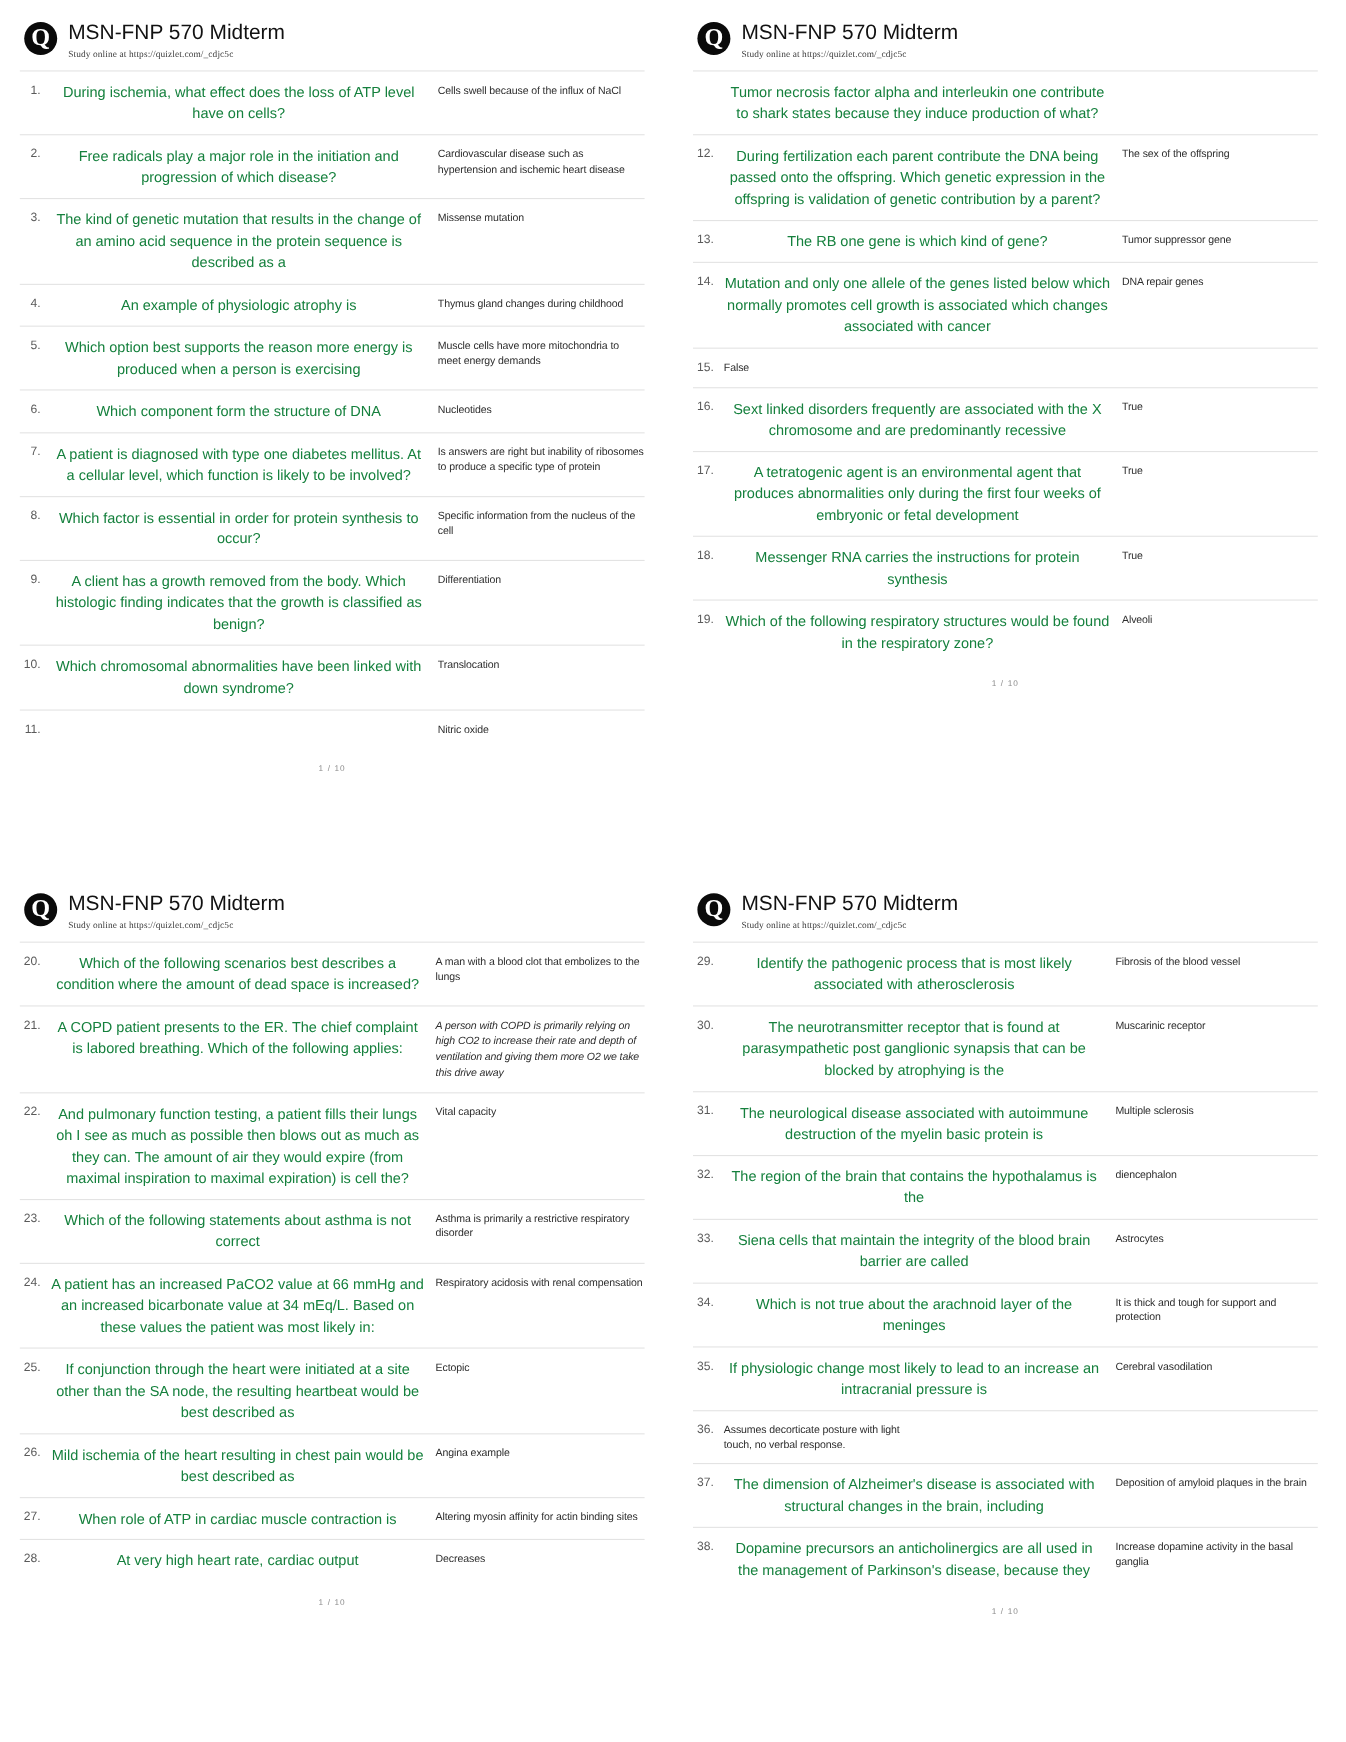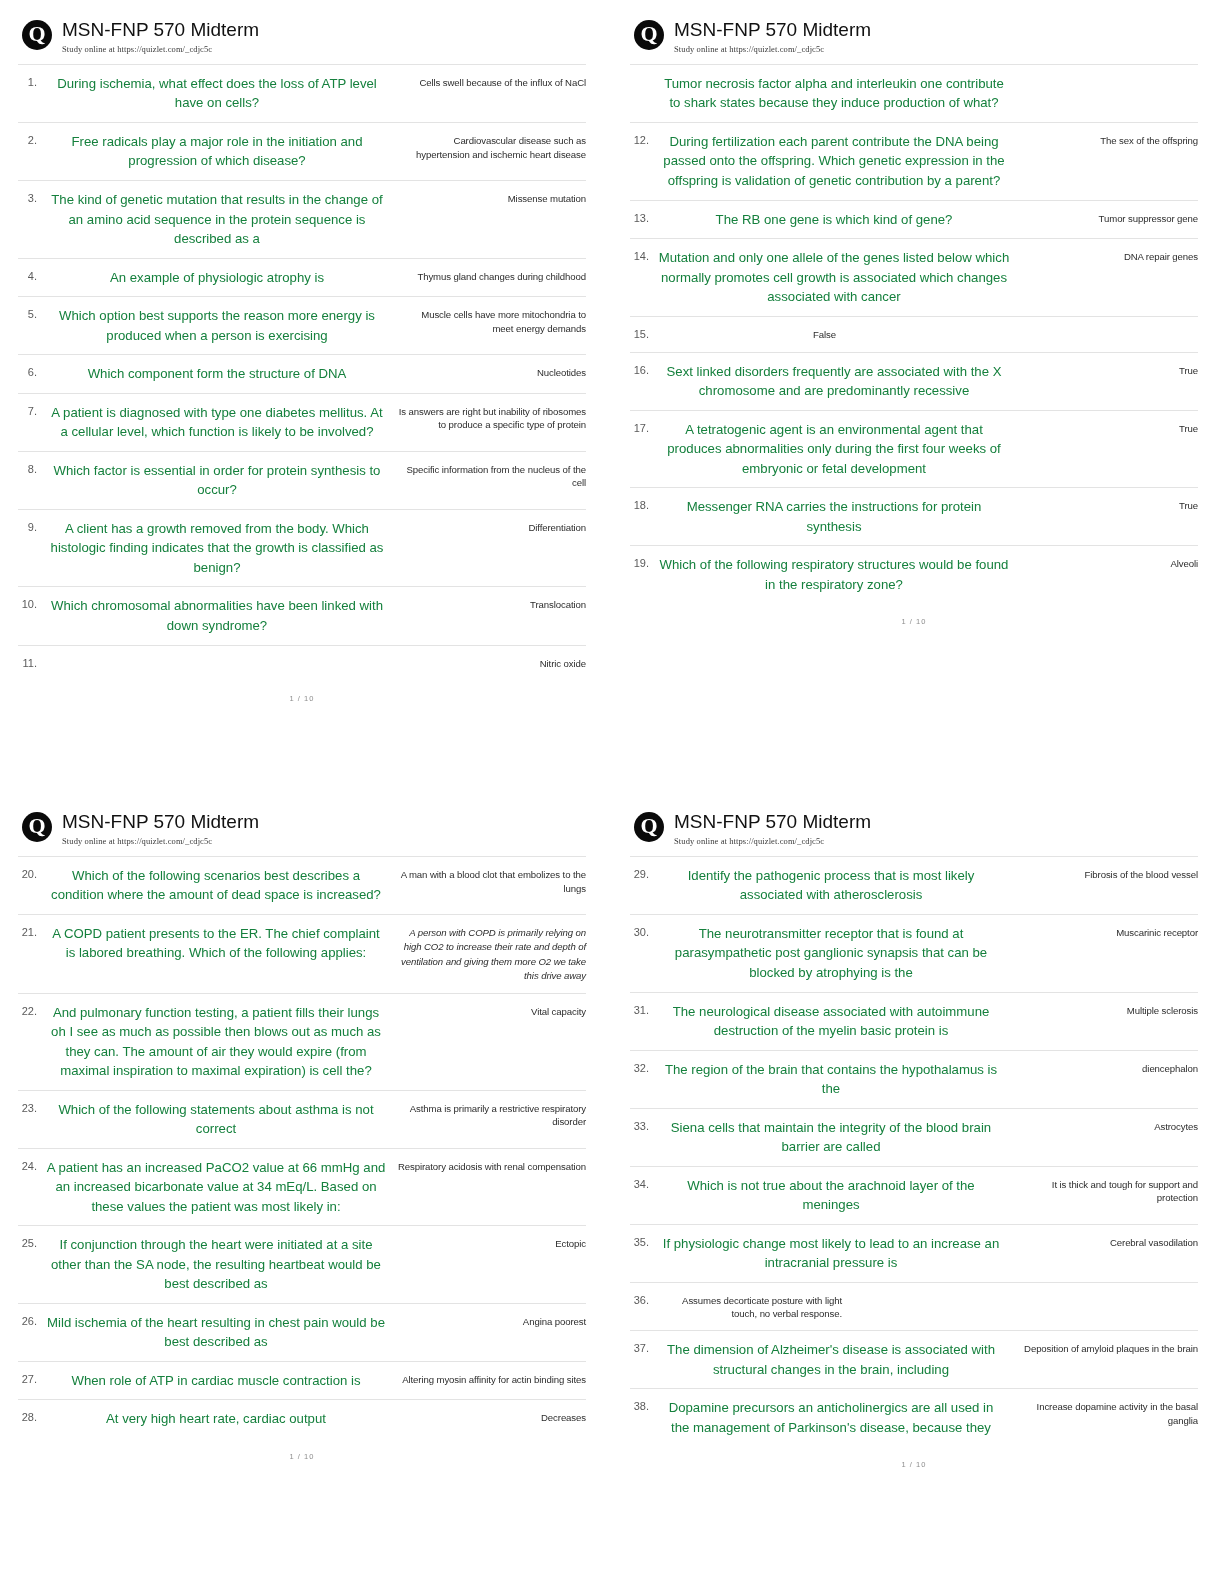--- a/index.html
+++ b/index.html
@@ -94,21 +94,20 @@
     text-align: center;
   }
   .qa-a {
     width: 188px;
     flex: none;
     font-size: 9.6px;
     color: #2d2d2d;
     line-height: 1.42;
     padding-top: 2px;
     letter-spacing: -0.1px;
-    text-align: right;
   }
   .qa-row.tall-answer .qa-a { line-height: 1.5; font-style: italic; }
 
   .page-footer {
     text-align: center;
     font-size: 7.5px;
     color: #8d8d8d;
     margin-top: 14px;
     letter-spacing: 1px;
   }
@@ -295,21 +294,21 @@
             <div class="qa-a">Respiratory acidosis with renal compensation</div>
           </div>
           <div class="qa-row">
             <div class="qa-num">25.</div>
             <div class="qa-q">If conjunction through the heart were initiated at a site other than the SA node, the resulting heartbeat would be best described as</div>
             <div class="qa-a">Ectopic</div>
           </div>
           <div class="qa-row">
             <div class="qa-num">26.</div>
             <div class="qa-q">Mild ischemia of the heart resulting in chest pain would be best described as</div>
-            <div class="qa-a">Angina poorest</div>
+            <div class="qa-a">Angina example</div>
           </div>
           <div class="qa-row">
             <div class="qa-num">27.</div>
             <div class="qa-q">When role of ATP in cardiac muscle contraction is</div>
             <div class="qa-a">Altering myosin affinity for actin binding sites</div>
           </div>
           <div class="qa-row">
             <div class="qa-num">28.</div>
             <div class="qa-q">At very high heart rate, cardiac output</div>
             <div class="qa-a">Decreases</div>

